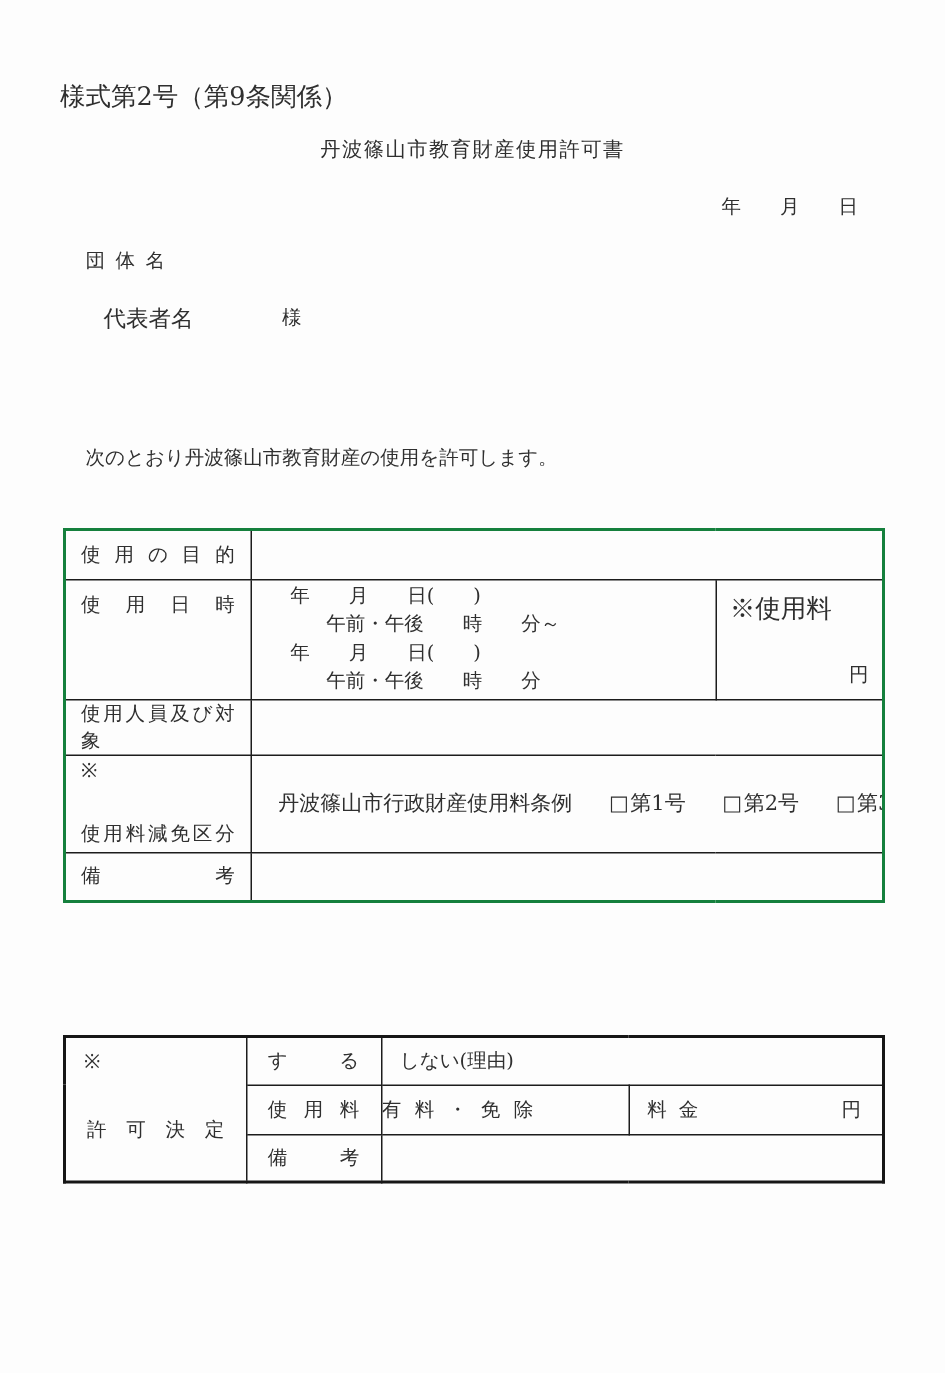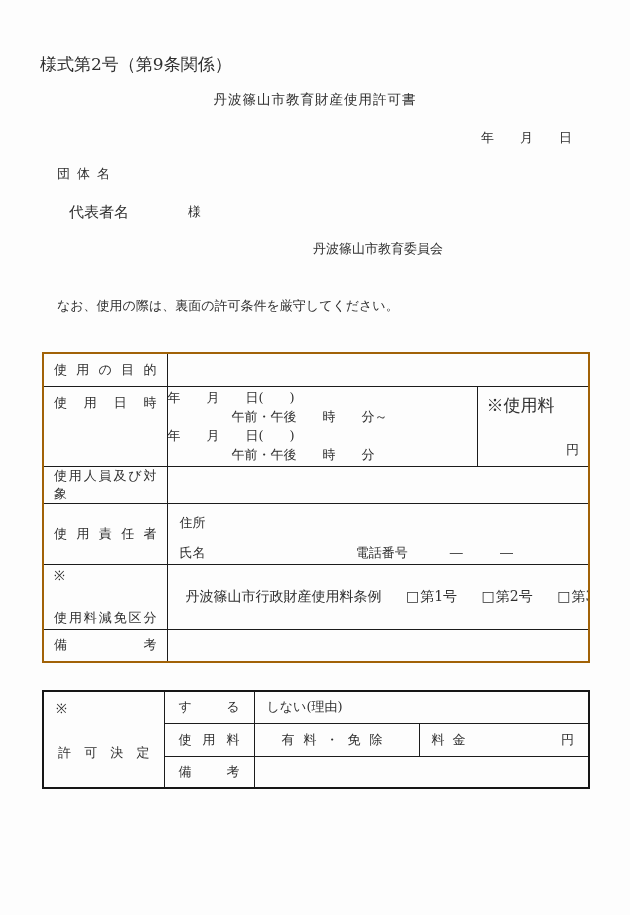--- a/index.html
+++ b/index.html
@@ -17,32 +17,32 @@
   .doc-title { left:0; top:91px; width:630px; text-align:center; font-size:13.5px; letter-spacing:1px; }
   .date-line { left:481px; top:129px; font-size:13px; }
   .group-label { left:57px; top:165px; font-size:13px; letter-spacing:7px; }
   .rep-label  { left:57px; top:203px; font-size:15px;margin-left:12px; }
   .honorific  { left:188px; top:203px; font-size:13px; }
   .issuer     { left:313px; top:240px; font-size:13px; }
   .intro      { left:57px; top:295px; font-size:13px; line-height:22px; }
   .footer-note{ left:57px; top:807px; font-size:13px; letter-spacing:1px; }
 
   table { border-collapse:collapse; table-layout:fixed; background:transparent; }
-  .main-table { left:42px; top:352px; width:546px; border:2px solid #a16207; }
+  .main-table { left:42px; top:352px; width:546px; border:2px solid #15803d; }
   .dec-table  { left:42px; top:690px; width:546px; border:2px solid #161616; }
   td { border:1px solid #1c1c1c; font-size:13px; vertical-align:middle; overflow:hidden; }
 
   .spread { width:100%; text-align:justify; text-align-last:justify; }
   .lbl { padding:0 10px; }
   .lbl-top { vertical-align:top; padding-top:7px; }
 
   
   .dt-cell { vertical-align:middle; }
-  .dt-l1 {  line-height:19px; }
-  .dt-l2 { margin-left:64px; line-height:19px; }
+  .dt-l1 { margin-left:26px;  line-height:19px; }
+  .dt-l2 { margin-left:50px; line-height:19px; }
 
   
   .fee-cell { position:relative; }
   .fee-label { position:absolute; top:7px; left:9px; font-size:17px; }
   .fee-unit  { position:absolute; bottom:7px; right:9px; font-size:13px; }
 
   
   .resp-cell { vertical-align:top; padding:9px 0 0 12px; }
   .resp-line1 { line-height:20px; }
   .resp-line2 { line-height:20px; margin-top:10px; white-space:nowrap; }
@@ -57,40 +57,39 @@
   .ex-content { padding-left:18px; white-space:nowrap; font-size:14px; }
   .cb { margin-left:20px; cursor:default; }
   .cb .box { margin-right:1px; }
 
   
   .dec-label-cell { vertical-align:top; padding:8px 14px 0 12px; }
   .dec-mark { line-height:18px; }
   .dec-title { margin-top:26px; padding-left:2px; }
   .dec-sub { padding:0 14px; }
   .deny-cell { padding-left:12px; }
-  .fee-opts { text-align:center; letter-spacing:9px; }
+  .fee-opts { letter-spacing:9px; }
   .amount-cell { position:relative; }
   .amount-label { position:absolute; left:12px; top:50%; transform:translateY(-50%); letter-spacing:8px; }
   .amount-unit  { position:absolute; right:14px; top:50%; transform:translateY(-50%); }
 </style>
 </head>
 <body>
 
 <div class="page">
 
   <div class="abs form-number">様式第2号（第9条関係）</div>
   <div class="abs doc-title">丹波篠山市教育財産使用許可書</div>
   <div class="abs date-line">年　　月　　日</div>
   <div class="abs group-label">団体名</div>
   <div class="abs rep-label">代表者名</div>
   <div class="abs honorific">様</div>
-  <div class="abs issuer">丹波篠山市教育委員会</div>
 
   <div class="abs intro">
-    <div>なお、使用の際は、裏面の許可条件を厳守してください。</div>
+    <div>次のとおり丹波篠山市教育財産の使用を許可します。</div>
   </div>
 
   <table class="abs main-table">
     <colgroup>
         <col style="width:124px">
         <col style="width:310px">
         <col style="width:112px">
       </colgroup>
     <tbody>
         <tr style="height:33px">
@@ -112,34 +111,20 @@
       <td class="fee-cell">
         <span class="fee-label">※使用料</span>
         <span class="fee-unit">円</span>
       </td>
     </tr>
     <tr style="height:31px">
       <td class="lbl">
             <div class="spread">使用人員及び対象</div>
           </td>
       <td colspan="2"></td>
-    </tr>
-    <tr style="height:61px">
-      <td class="lbl">
-            <div class="spread">使用責任者</div>
-          </td>
-      <td colspan="2" class="resp-cell">
-        <div class="resp-line1">住所</div>
-        <div class="resp-line2">
-          <span>氏名</span>
-          <span class="phone-label">電話番号</span>
-          <span class="dash1">―</span>
-          <span class="dash2">―</span>
-        </div>
-      </td>
     </tr>
     <tr style="height:43px">
       <td class="ex-label-cell">
         <div class="ex-mark">※</div>
         <div class="spread ex-title">使用料減免区分</div>
       </td>
       <td colspan="2" class="ex-content">
         <span>丹波篠山市行政財産使用料条例</span>
         <span class="cb"><span class="box">□</span><span>第1号</span></span>
         <span class="cb"><span class="box">□</span><span>第2号</span></span>

